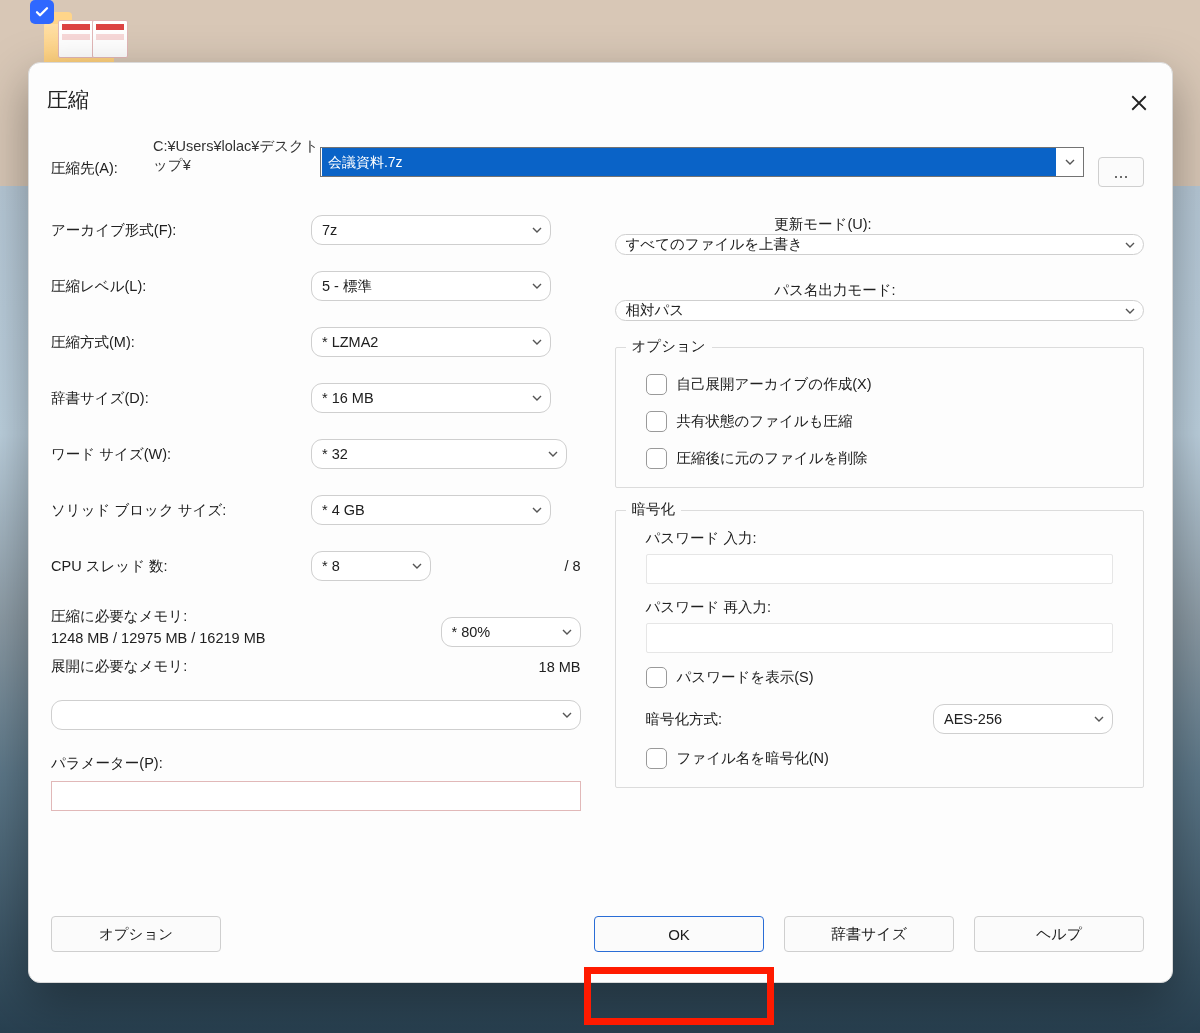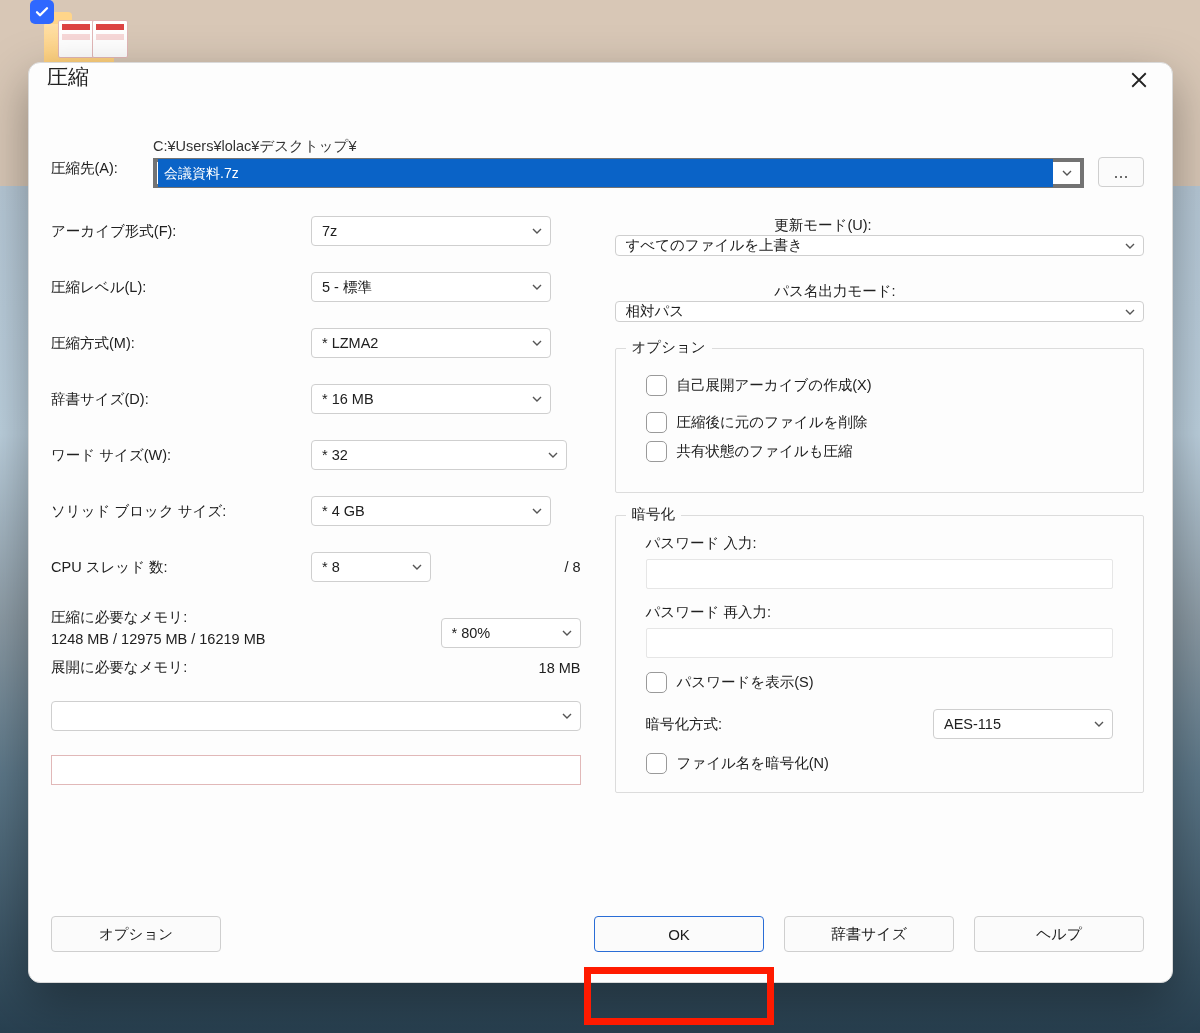--- a/index.html
+++ b/index.html
@@ -62,21 +62,21 @@
     left: 28px; top: 62px;
     width: 1145px; height: 921px;
     background: #fdfdfd;
     border: 1px solid #d9d9d9;
     border-radius: 12px;
     box-shadow: 0 18px 50px rgba(0,0,0,0.35);
     display: flex; flex-direction: column;
   }
   .titlebar {
     display: flex; align-items: flex-start;
-    padding: 0 12px 0 18px;
+    padding: 23px 12px 0 18px;
     height: 48px;
   }
   .titlebar .title { font-size: 21px; color:#222; }
   .titlebar .spacer { flex:1; }
   .titlebar .close {
     width: 42px; height: 34px;
     display:flex; align-items:center; justify-content:center;
     cursor: pointer; border-radius:4px;
   }
   .titlebar .close svg { width:18px; height:18px; }
@@ -86,25 +86,25 @@
     padding: 4px 28px 10px 22px;
     display:flex; flex-direction:column;
   }
 
   
   .dest-row {
     display:flex; align-items:flex-start; gap:14px;
     margin-top: 22px;
   }
   .dest-row .lbl { width: 88px; padding-top: 22px; }
-  .dest-col { flex:1; display:flex; flex-direction:column; }
+  .dest-col { flex:1; display:flex; flex-direction:row;align-items:flex-end; }
   .dest-path { color:#333; font-size:14.5px; margin-bottom:2px; }
   .dest-combo {
     display:flex; align-items:center;
-    border: 4px solid #737373;
+    border: 1px solid #737373;
     background:#fff;
     height: 30px;
     width: 100%;
   }
   .dest-combo .seltext {
     flex:1; padding: 3px 6px;
     background:#0a63c7; color:#fff;
     font-size:14px; line-height:22px;
     margin:1px;
   }
@@ -131,21 +131,21 @@
   .form-row {
     display:flex; align-items:center;
     margin-bottom: 26px;
   }
   .form-row .lbl { width: 260px; }
   .form-row .ctrl { flex:1; display:flex; align-items:center; gap:10px; }
 
   
   .dd {
     display:flex; align-items:center;
-    border:1px solid #cfcfcf; border-radius:4px;
+    border:1px solid #cfcfcf; border-radius:11px;
     background:#fff;
     height:30px;
     padding: 0 4px 0 10px;
     width:100%;
     cursor:pointer;
   }
   .dd .val { flex:1; white-space:nowrap; overflow:hidden; text-overflow:ellipsis; }
   .dd .chev { width:18px; color:#555; display:flex; align-items:center; justify-content:center;}
   .dd svg { width:12px; height:12px; }
 
@@ -416,20 +416,21 @@
 
         <div class="dd" style="width:100%; margin-bottom:24px">
           <span class="val"></span>
           <span class="chev">
               <svg viewBox="0 0 12 12">
                 <path d="M2 4l4 4 4-4" fill="none" stroke="#555" stroke-width="1.4"></path>
               </svg>
             </span>
         </div>
 
+        <div style="margin-bottom:8px">パラメーター(P):</div>
         <input class="textin" value="" style="">
       </div>
 
       <div class="col">
         <div class="right-label-row">
           <div class="lbl">更新モード(U):</div>
           <div class="dd">
             <span class="val">すべてのファイルを上書き</span>
             <span class="chev">
                 <svg viewBox="0 0 12 12">
@@ -450,48 +451,48 @@
               </span>
           </div>
         </div>
 
         <div class="groupbox">
           <div class="legend">オプション</div>
           <div class="chk-row">
             <div class="chk"></div>
             <span>自己展開アーカイブの作成(X)</span>
           </div>
+          <div class="chk-row">
+            <div class="chk"></div>
+            <span>共有状態のファイルも圧縮</span>
+          </div>
           <div class="chk-row" style="margin-bottom:4px">
             <div class="chk"></div>
             <span>圧縮後に元のファイルを削除</span>
           </div>
-          <div class="chk-row">
-            <div class="chk"></div>
-            <span>共有状態のファイルも圧縮</span>
-          </div>
         </div>
 
         <div class="groupbox">
           <div class="legend">暗号化</div>
 
           <div class="enc-label">パスワード 入力:</div>
           <div class="enc-input-wrap"><input class="enc-input" type="password" style=""></div>
 
           <div class="enc-label">パスワード 再入力:</div>
           <div class="enc-input-wrap"><input class="enc-input" type="password" style=""></div>
 
           <div class="chk-row">
             <div class="chk"></div>
             <span>パスワードを表示(S)</span>
           </div>
 
           <div class="enc-method-row">
             <div class="lbl">暗号化方式:</div>
             <div class="dd">
-              <span class="val">AES-115</span>
+              <span class="val">AES-256</span>
               <span class="chev">
                   <svg viewBox="0 0 12 12">
                     <path d="M2 4l4 4 4-4" fill="none" stroke="#555" stroke-width="1.4"></path>
                   </svg>
                 </span>
             </div>
           </div>
 
           <div class="chk-row" style="margin-bottom:4px">
             <div class="chk"></div>

